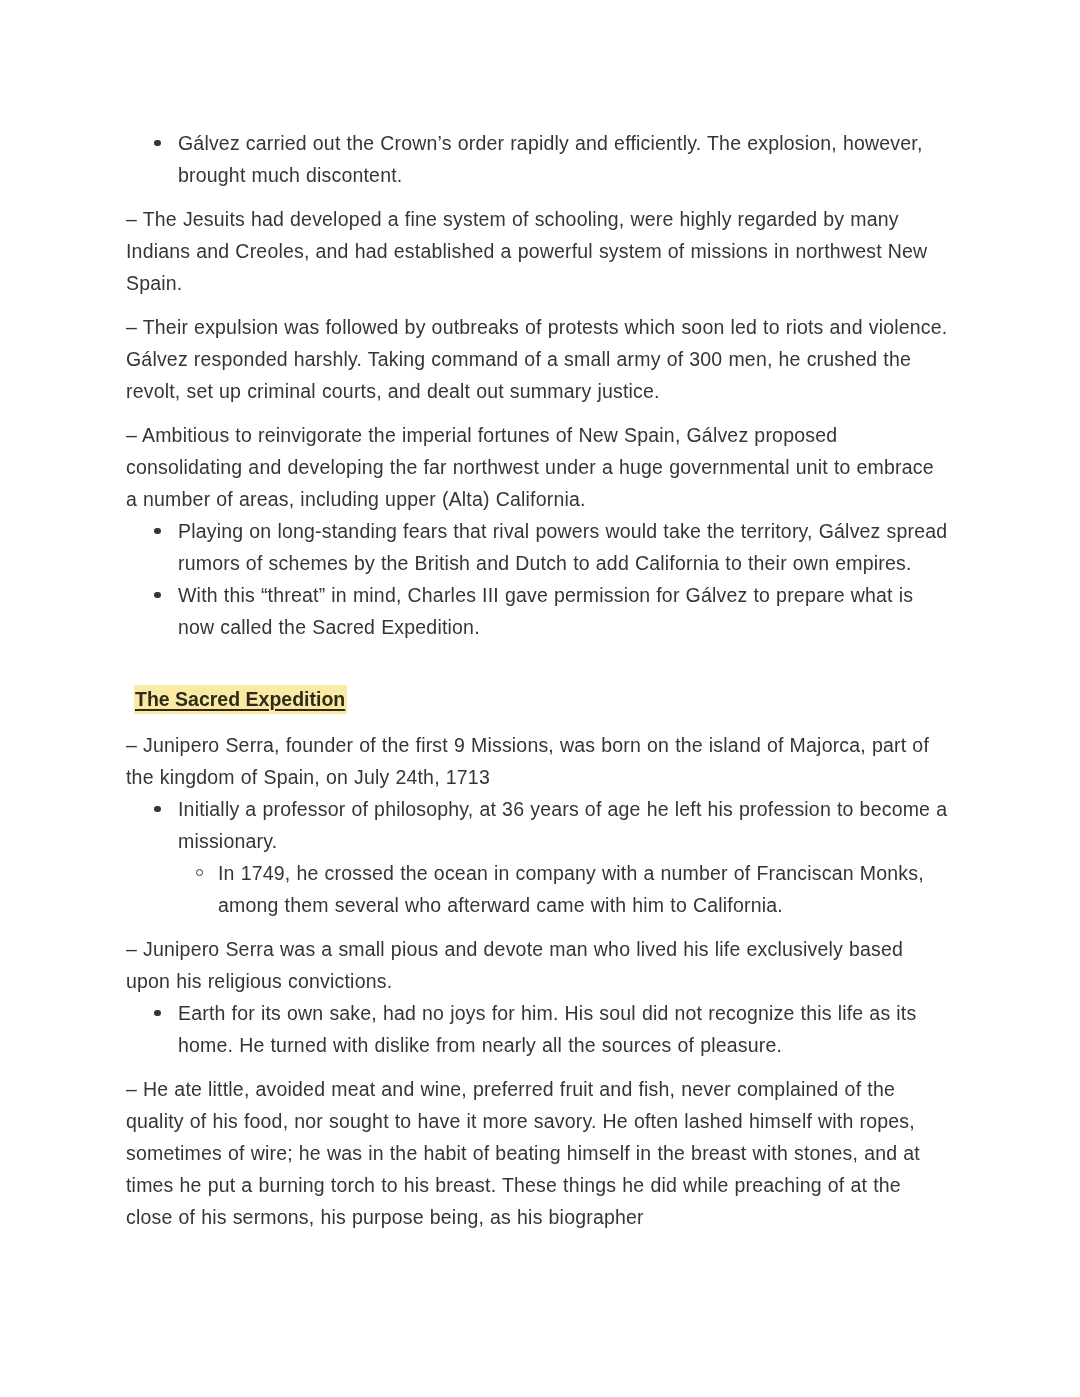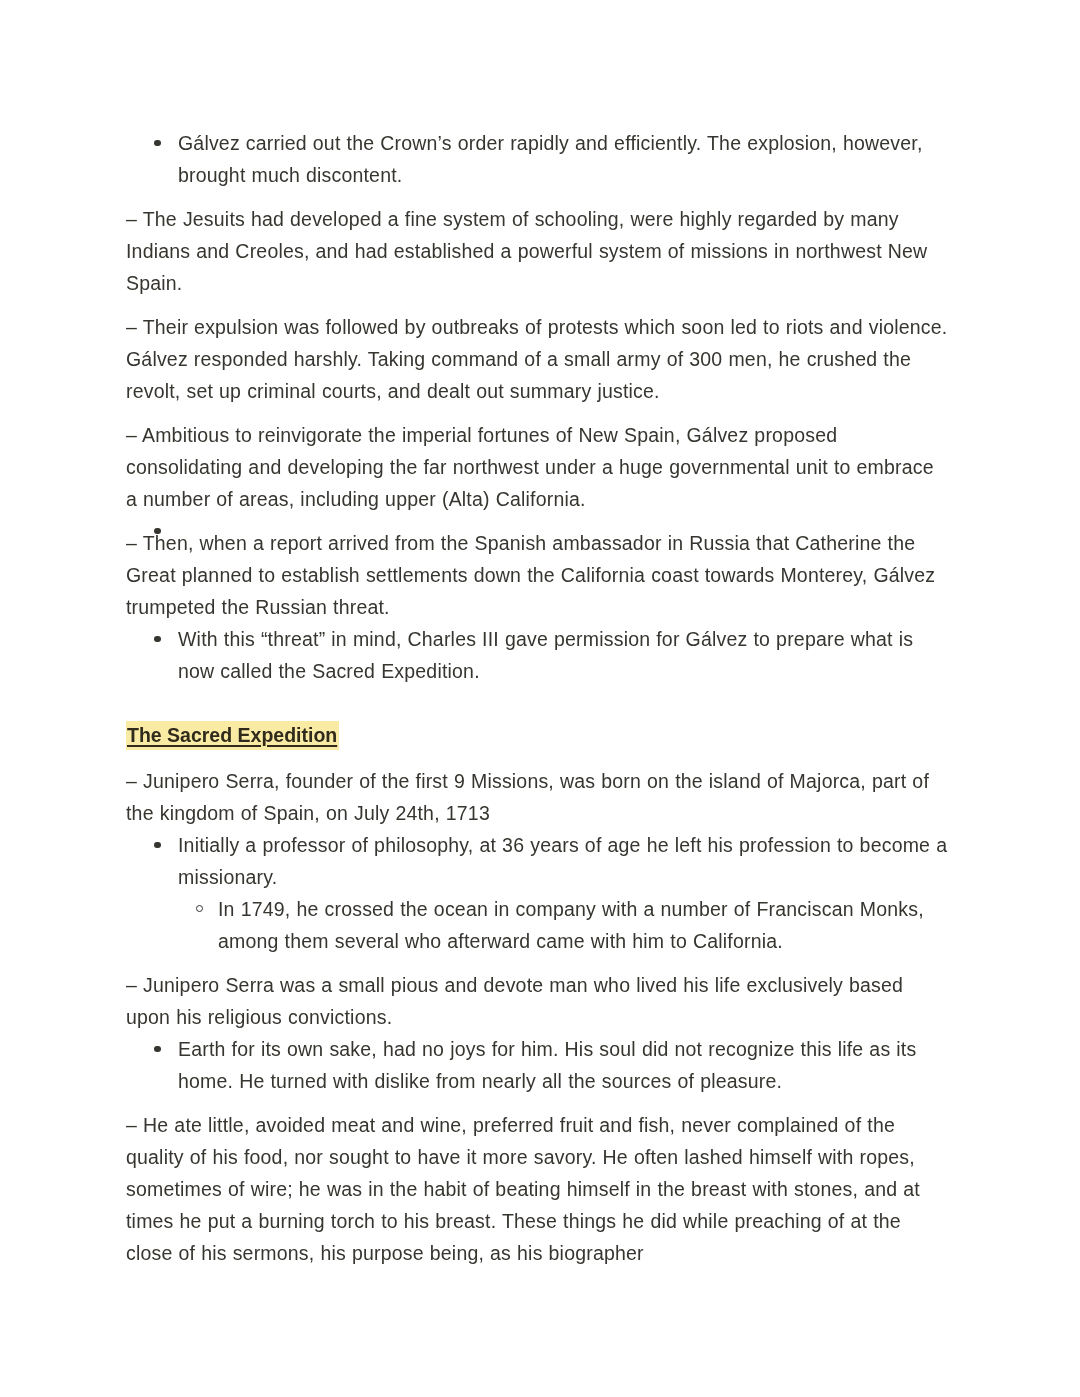--- a/index.html
+++ b/index.html
@@ -89,21 +89,21 @@
     border: 1.6px solid #37352f;
     background: transparent;
     box-sizing: border-box;
     vertical-align: middle;
     position: relative;
     top: -2px;
   }
 
   
   .heading-block {
-    margin: 0;
+    margin: 8px;
     padding: 0;
     line-height: 32px;
   }
   .heading-block .hl {
     display: inline;
     background: #faeba4;
     font-weight: 700;
     font-size: 19.5px;
     line-height: 32px;
     color: #2f2a1c;
@@ -131,23 +131,23 @@
     </div>
 
     <p class="para lvl-dash">– The Jesuits had developed a fine system of schooling, were highly regarded by many Indians and Creoles, and had established a powerful system of missions in northwest New Spain.</p>
 
     <p class="para lvl-dash">– Their expulsion was followed by outbreaks of protests which soon led to riots and violence. Gálvez responded harshly. Taking command of a small army of 300 men, he crushed the revolt, set up criminal courts, and dealt out summary justice.</p>
 
     <p class="para lvl-dash">– Ambitious to reinvigorate the imperial fortunes of New Spain, Gálvez proposed consolidating and developing the far northwest under a huge governmental unit to embrace a number of areas, including upper (Alta) California.</p>
 
     <div class="bullet-row para">
       <span class="marker"><span class="dot"></span></span>
+      <span>Playing on long-standing fears that rival powers would take the territory, Gálvez spread rumors of schemes by the British and Dutch to add California to their own empires.</span>
     </div>
 
-    <p class="para lvl-dash">– Then, when a report arrived from the Spanish ambassador in Russia that Catherine the Great planned to establish settlements down the California coast towards Monterey, Gálvez trumpeted the Russian threat.</p>
 
     <div class="bullet-row para">
       <span class="marker"><span class="dot"></span></span>
       <span>With this “threat” in mind, Charles III gave permission for Gálvez to prepare what is now called the Sacred Expedition.</span>
     </div>
 
     <div class="spacer-line"></div>
 
     <div class="heading-block">
       <span class="hl">The Sacred Expedition</span>

